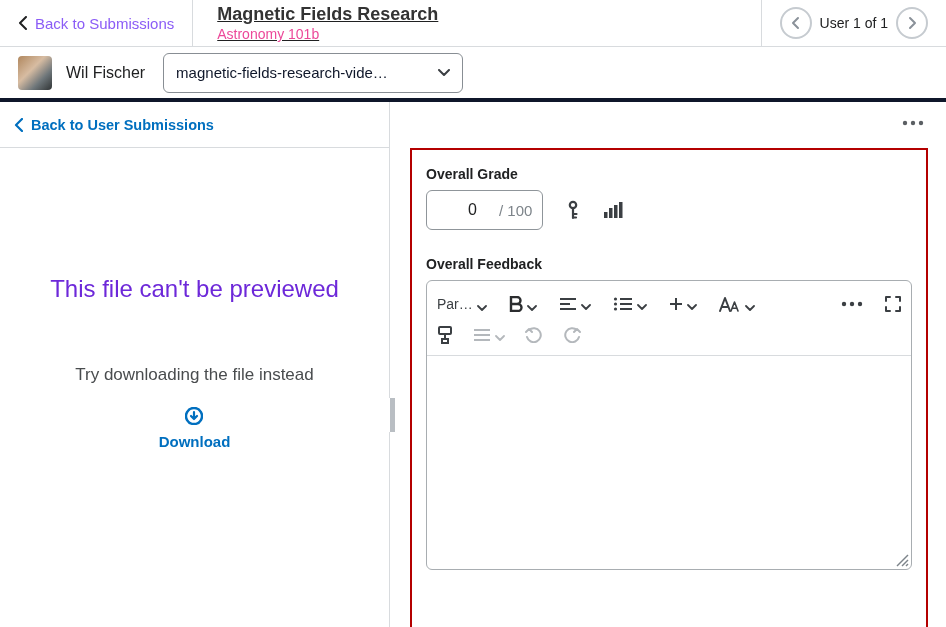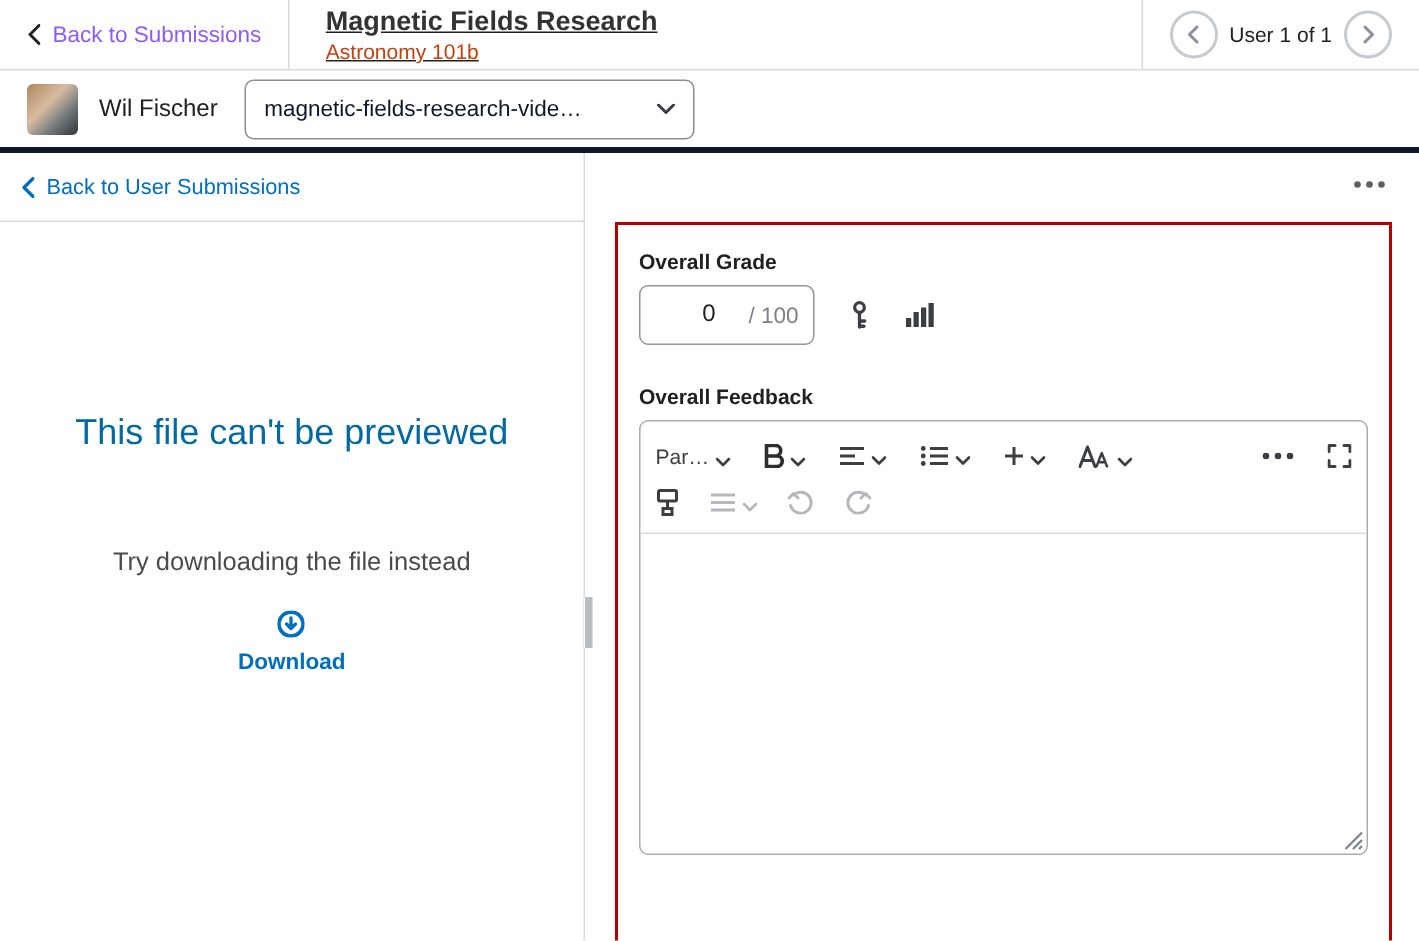--- a/index.html
+++ b/index.html
@@ -34,21 +34,21 @@
   .title-block {
     flex: 1;
     display: flex;
     flex-direction: column;
     justify-content: center;
     padding: 0 24px;
     border-right: 1px solid #d8dbde;
     text-decoration: underline;
   }
   .assign-title { font-size: 18px; font-weight: 700; color: #333; }
-  .course-name  { font-size: 14px; color: #c2410c; margin-top: 1px;}
+  .course-name  { font-size: 14px; color: #ec4899; margin-top: 1px;}
   .user-nav {
     display: flex;
     align-items: center;
     gap: 8px;
     padding: 0 18px;
   }
   .circ-btn {
     width: 32px; height: 32px; border-radius: 50%;
     border: 2px solid #c6cbd0;
     display: flex; align-items: center; justify-content: center;
@@ -91,31 +91,31 @@
   .left-panel {
     width: 390px;
     border-right: 1px solid #d8dbde;
     display: flex; flex-direction: column;
   }
   .back-user-sub {
     height: 46px;
     display: flex; align-items: center; gap: 8px;
     padding: 0 14px;
     border-bottom: 1px solid #d8dbde;
-    color: #006fbf; font-weight: 400; font-size: 14.5px;
+    color: #006fbf; font-weight: 700; font-size: 14.5px;
     cursor: pointer;
   }
   .preview-area {
     flex: 1;
     display: flex; flex-direction: column;
     align-items: center; justify-content: center;
     padding: 20px 10px 70px;
     text-align: center;
   }
-  .preview-msg { font-size: 24px; color:#0369a1;}
+  .preview-msg { font-size: 24px; color:#6d28d9;}
   .preview-hint { margin-top: 62px; font-size: 17px; color:#494c4e;}
   .download-link { margin-top: 22px; display: flex; align-items: center; gap:8px; color:#006fbf; font-weight:700; font-size:15px; cursor:pointer;flex-direction:column;}
 
   .splitter {
     position: absolute;
     left: 389px; top: 296px;
     width: 6px; height: 34px;
     background: #b9bec3;
     border-left:1px solid #fff;
     cursor: col-resize;

